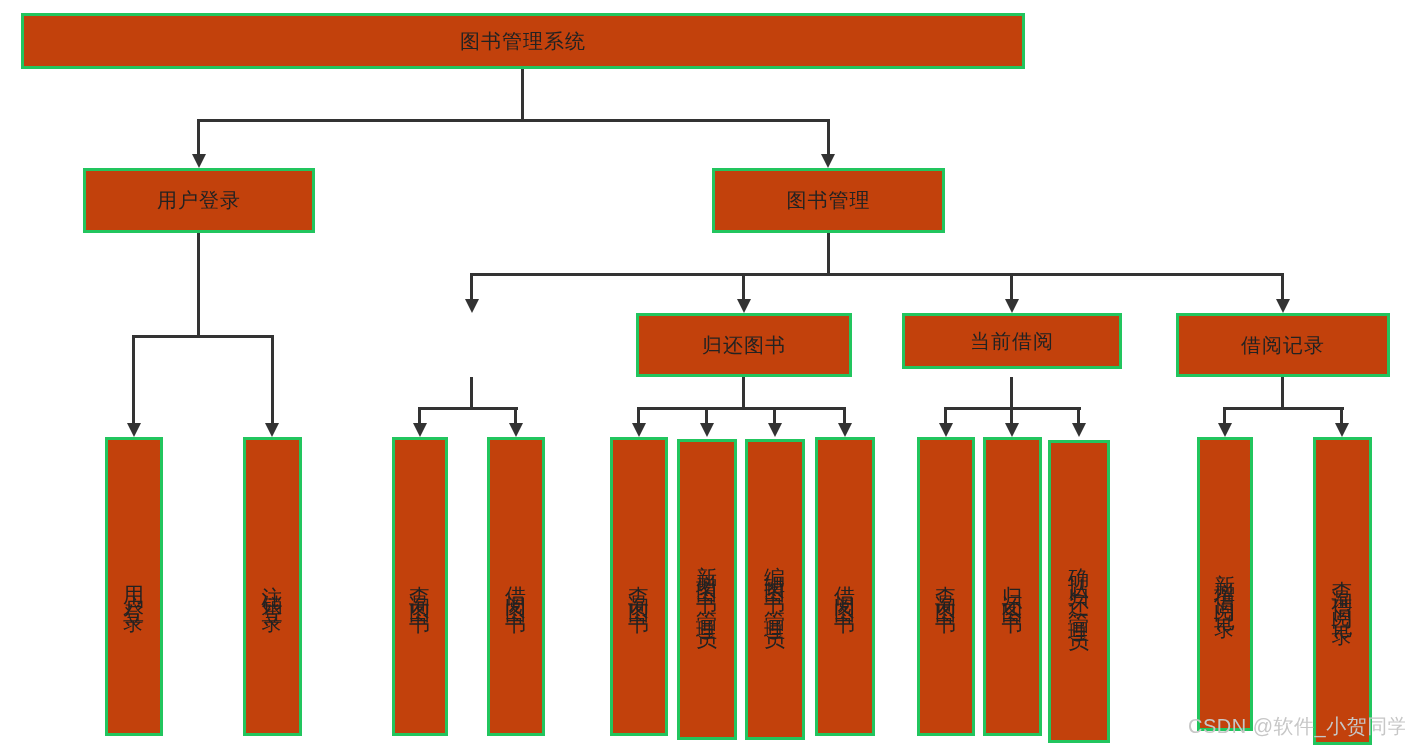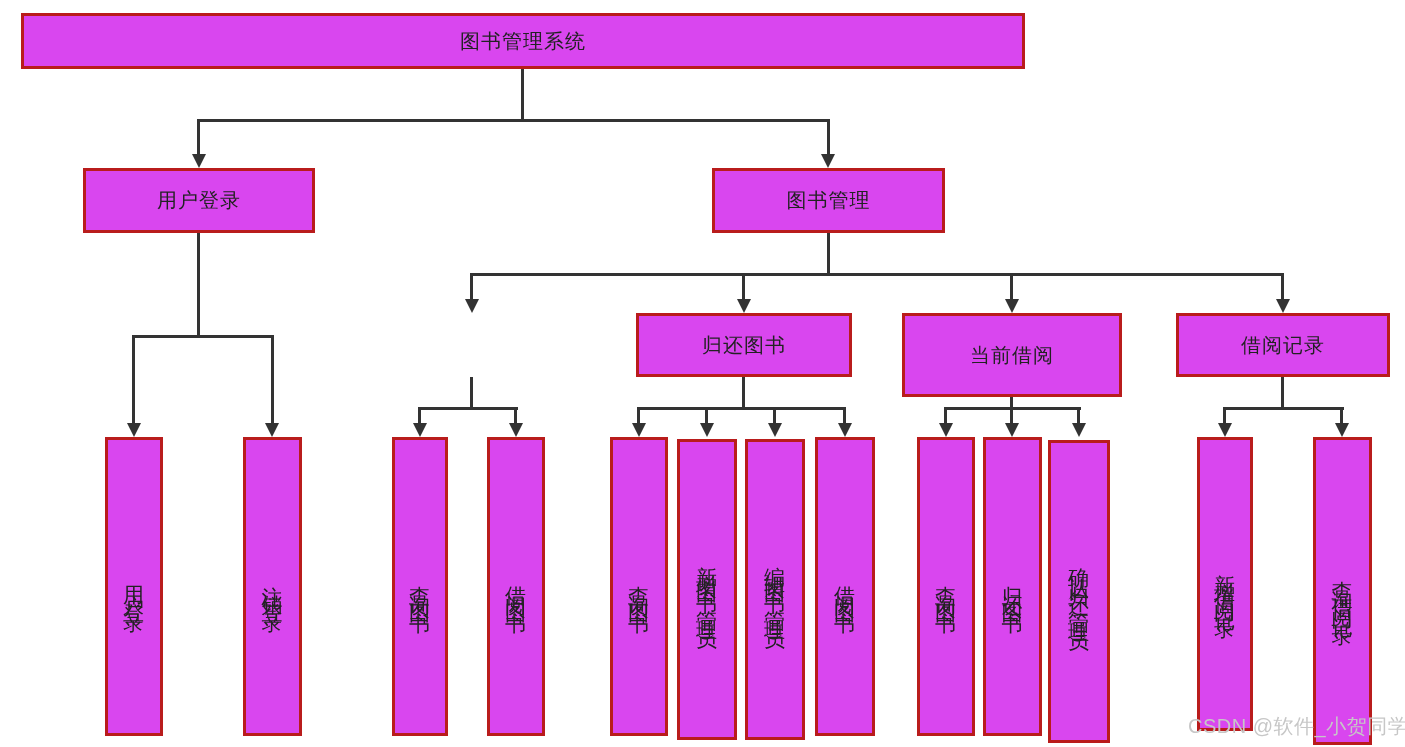--- a/index.html
+++ b/index.html
@@ -1,20 +1,20 @@
 <!DOCTYPE html>
 <html><head>
 <meta charset="utf-8">
 <style>
   html,body{margin:0;padding:0;background:#ffffff;}
   body{font-family:"Liberation Sans","DejaVu Sans",sans-serif;}
   .stage{position:relative;width:1405px;height:747px;background:#ffffff;overflow:hidden;}
   .box{
-    position:absolute;box-sizing:border-box;background:#d946ef;
-    border:3px solid #b91c1c;color:#222222;
+    position:absolute;box-sizing:border-box;background:#c2410c;
+    border:3px solid #22c55e;color:#222222;
     display:flex;align-items:center;justify-content:center;
     font-size:20px;letter-spacing:1px;z-index:2;
   }
   .vbox{
     writing-mode:vertical-rl;text-orientation:mixed;
     font-size:21px;letter-spacing:9px;line-height:1;
   }
   .vline{position:absolute;width:3px;background:#333333;z-index:1;}
   .hline{position:absolute;height:3px;background:#333333;z-index:1;}
   .arrow{
@@ -56,21 +56,21 @@
   <div class="vline" style="left:470px;top:273px;height:27px"></div>
   <div class="arrow" style="left:465px;top:299px"></div>
   <div class="vline" style="left:742px;top:273px;height:27px"></div>
   <div class="arrow" style="left:737px;top:299px"></div>
   <div class="vline" style="left:1010px;top:273px;height:27px"></div>
   <div class="arrow" style="left:1005px;top:299px"></div>
   <div class="vline" style="left:1281px;top:273px;height:27px"></div>
   <div class="arrow" style="left:1276px;top:299px"></div>
 
   <div class="box" style="left:636px;top:313px;width:216px;height:64px">归还图书</div>
-  <div class="box" style="left:902px;top:313px;width:220px;height:84px">当前借阅</div>
+  <div class="box" style="left:902px;top:313px;width:220px;height:56px">当前借阅</div>
   <div class="box" style="left:1176px;top:313px;width:214px;height:64px">借阅记录</div>
 
   <div class="vline" style="left:470px;top:377px;height:33px"></div>
   <div class="hline" style="left:418px;top:407px;width:100px"></div>
   <div class="vline" style="left:418px;top:407px;height:17px"></div>
   <div class="arrow" style="left:413px;top:423px"></div>
   <div class="vline" style="left:514px;top:407px;height:17px"></div>
   <div class="arrow" style="left:509px;top:423px"></div>
 
   <div class="vline" style="left:742px;top:377px;height:33px"></div>

